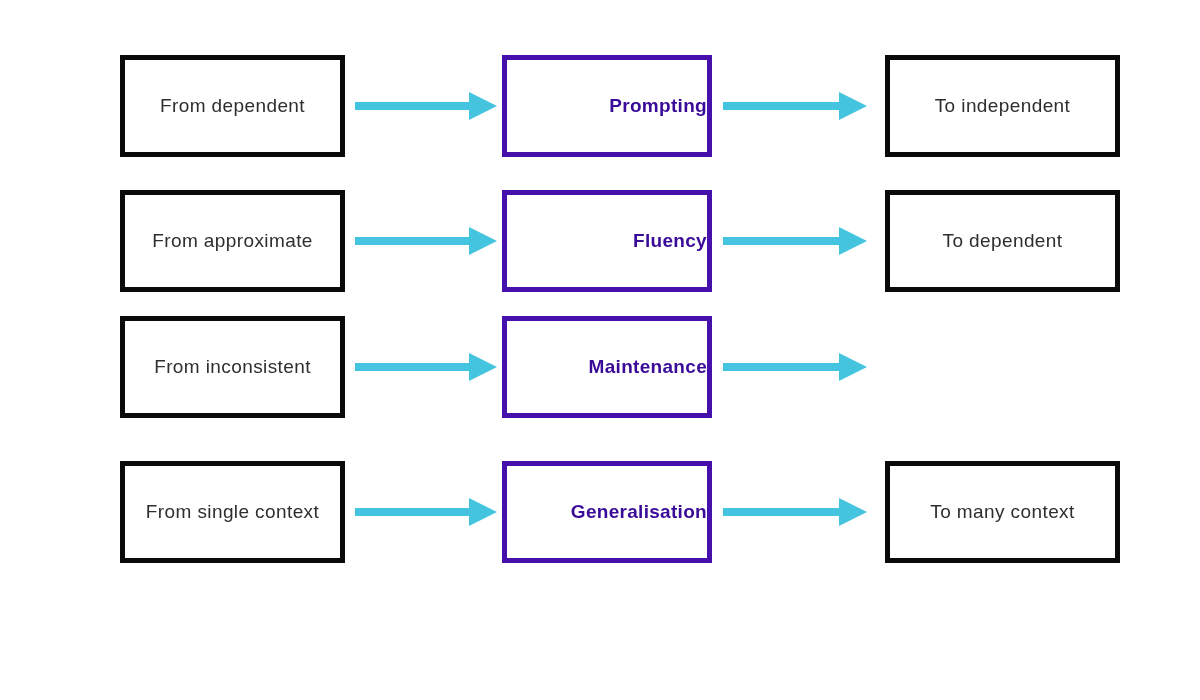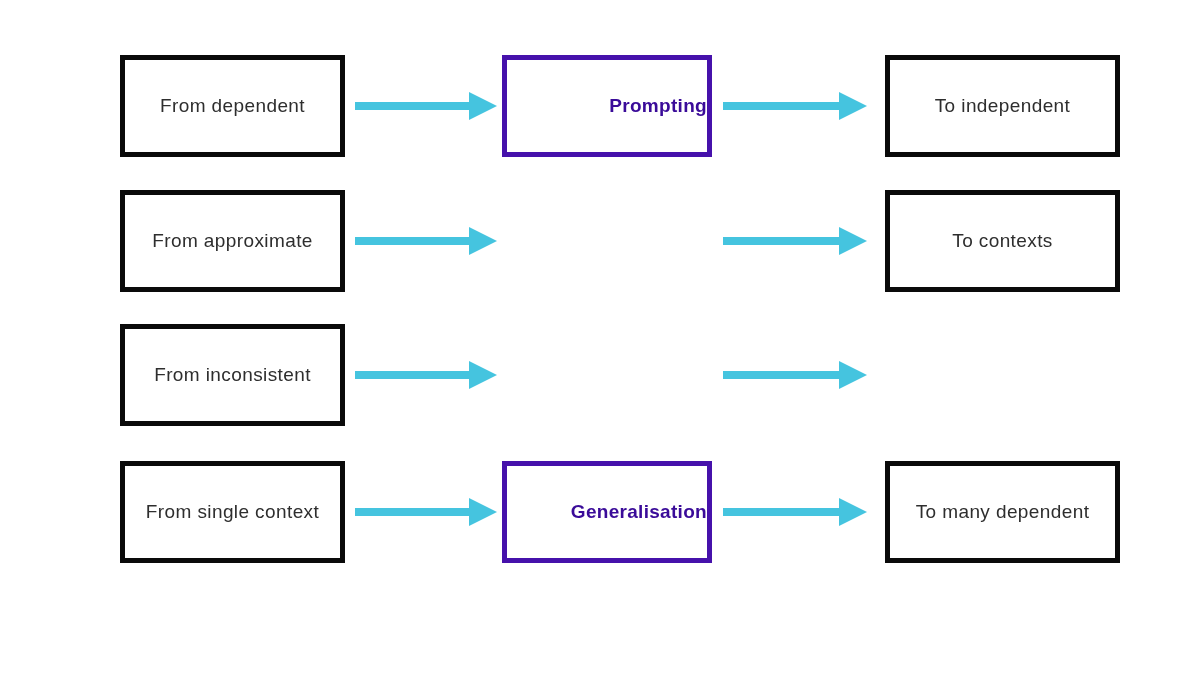--- a/index.html
+++ b/index.html
@@ -95,39 +95,45 @@
     <div class="row" style="top: 190px;">
     <div class="box side-box from-box">
       <span>From approximate</span>
     </div>
     <div class="arrow arrow-1">
       <svg viewBox="0 0 142 28" preserveAspectRatio="none">
         <rect x="0" y="10" width="118" height="8"></rect>
         <polygon points="114,0 142,14 114,28"></polygon>
       </svg>
     </div>
+    <div class="box process-box">
+      <span>Fluency</span>
+    </div>
     <div class="arrow arrow-2">
       <svg viewBox="0 0 144 28" preserveAspectRatio="none">
         <rect x="0" y="10" width="120" height="8"></rect>
         <polygon points="116,0 144,14 116,28"></polygon>
       </svg>
     </div>
     <div class="box side-box to-box">
-      <span>To contexts</span>
+      <span>To dependent</span>
     </div>
   </div>
-    <div class="row" style="top: 324px;">
+    <div class="row" style="top: 316px;">
     <div class="box side-box from-box">
       <span>From inconsistent</span>
     </div>
     <div class="arrow arrow-1">
       <svg viewBox="0 0 142 28" preserveAspectRatio="none">
         <rect x="0" y="10" width="118" height="8"></rect>
         <polygon points="114,0 142,14 114,28"></polygon>
       </svg>
+    </div>
+    <div class="box process-box">
+      <span>Maintenance</span>
     </div>
     <div class="arrow arrow-2">
       <svg viewBox="0 0 144 28" preserveAspectRatio="none">
         <rect x="0" y="10" width="120" height="8"></rect>
         <polygon points="116,0 144,14 116,28"></polygon>
       </svg>
     </div>
   </div>
     <div class="row" style="top: 461px; padding-left: 43px;">
     <div class="box side-box from-box">
@@ -142,16 +148,16 @@
     <div class="box process-box">
       <span>Generalisation</span>
     </div>
     <div class="arrow arrow-2">
       <svg viewBox="0 0 144 28" preserveAspectRatio="none">
         <rect x="0" y="10" width="120" height="8"></rect>
         <polygon points="116,0 144,14 116,28"></polygon>
       </svg>
     </div>
     <div class="box side-box to-box">
-      <span>To many dependent</span>
+      <span>To many context</span>
     </div>
   </div>
   </div>
 
 </body></html>

